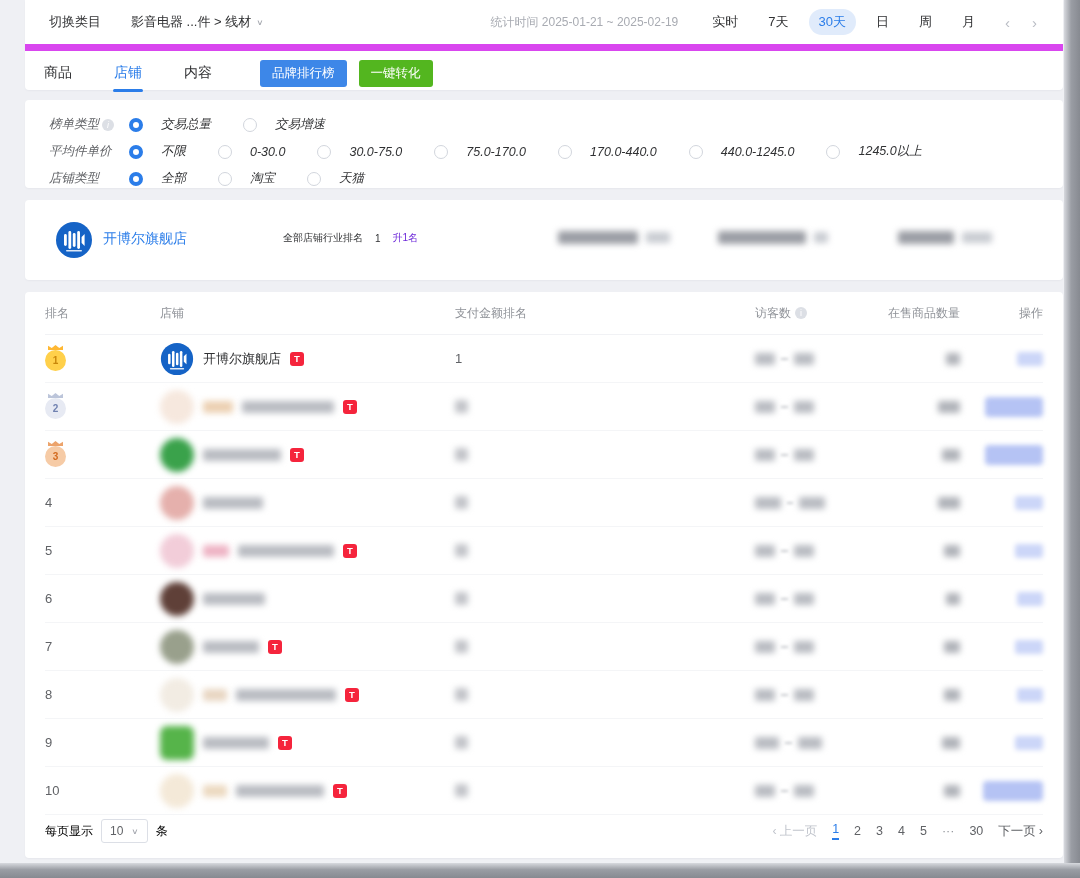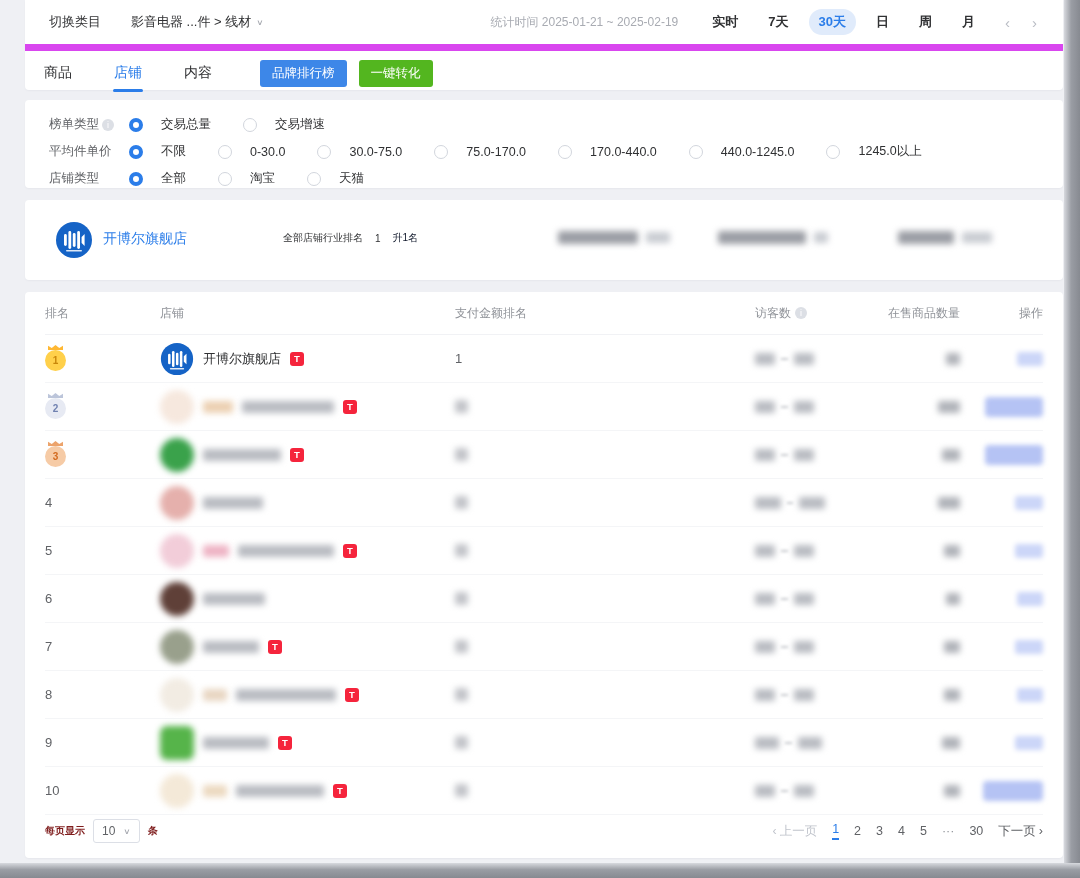--- a/index.html
+++ b/index.html
@@ -25,35 +25,35 @@
   .tc-row2{height:45px;display:flex;align-items:center;padding:0 19px;}
   .tab{position:relative;font-size:14px;color:#303133;margin-right:42px;height:45px;line-height:43px;cursor:pointer;}
   .tab.on{color:#2b7de9;}
   .tab.on::after{content:"";position:absolute;left:50%;transform:translateX(-50%);bottom:4px;width:30px;height:3px;border-radius:2px;background:#2b7de9;}
   .btn{font-size:12.5px;color:#fff;padding:5px 12px;border-radius:3px;cursor:pointer;}
   .btn-blue{background:#3d87e8;margin-left:6px;}
   .btn-green{background:#53b61f;margin-left:12px;}
 
   
   .filter-card{top:100px;height:88px;padding:12px 24px;box-sizing:border-box;}
-  .frow{display:flex;align-items:center;height:21px;margin:2px 0 6px 0;}
+  .frow{display:flex;align-items:center;height:21px;margin:2px 0 6px 0;font-style:italic;}
   .flabel{width:80px;font-size:12.5px;color:#606266;display:flex;align-items:center;gap:3px;flex:none;}
   .info{width:12px;height:12px;border-radius:50%;background:#dcdfe5;color:#fff;font-size:9px;line-height:12px;text-align:center;flex:none;}
   .fops{display:flex;align-items:center;gap:32px;}
   .fopt{display:flex;align-items:center;gap:18px;cursor:pointer;}
   .radio{width:14px;height:14px;border-radius:50%;box-sizing:border-box;border:1px solid #d2d6dd;background:#fff;flex:none;}
   .radio.sel{border:4.5px solid #2b7de9;}
   .ftext{font-size:12.5px;color:#303133;white-space:nowrap;}
 
   
   .summary-card{top:200px;height:80px;}
   .slogo-big{position:absolute;left:30px;top:21px;width:38px;height:38px;}
   .sum-name{position:absolute;left:78px;top:30px;font-size:14px;color:#2b7de9;cursor:pointer;}
   .sum-rank{position:absolute;left:258px;top:31px;display:flex;align-items:center;gap:12px;font-size:10px;color:#303133;}
-  .rank-up{color:#0f172a;text-align:center;}
+  .rank-up{color:#6d28d9;text-align:center;}
   .sstat{position:absolute;top:31px;display:flex;align-items:center;gap:8px;}
   .bbar{display:inline-block;border-radius:2px;filter:blur(3px);}
 
   
   .table-card{top:292px;height:566px;padding:0 20px;box-sizing:border-box;}
   .tgrid{display:grid;grid-template-columns:115px 295px 300px 70px 135px 83px;align-items:center;}
   .thead{height:42px;font-size:12px;color:#909399;border-bottom:1px solid #f1f2f5;}
   .th{display:flex;align-items:center;gap:4px;}
   .th.r{justify-content:flex-end;}
   .trow{height:47px;border-bottom:1px solid #f4f5f7;}
@@ -78,21 +78,21 @@
   .paynum{font-size:13px;color:#606266;}
   .vis{gap:6px;}
   .dashbar{width:7px;height:2px;background:#c6c8cd;filter:blur(1.5px);}
   .prod{justify-content:flex-end;}
   .act{justify-content:flex-end;}
   .abtn{height:14px;border-radius:3px;background:#ccd6f8;filter:blur(2.5px);cursor:pointer;}
   .abtn.strong{height:20px;background:#b5c3f4;border-radius:4px;}
 
   
   .pager{position:absolute;left:20px;right:20px;bottom:0;height:54px;display:flex;align-items:center;}
-  .pp-label{font-size:10px;color:#7f1d1d;font-weight:bold;}
+  .pp-label{font-size:12px;color:#000000;}
   .pp-select{margin:0 8px;border:1px solid #dcdfe6;border-radius:3px;padding:4px 8px;display:flex;align-items:center;gap:8px;font-size:12px;color:#606266;cursor:pointer;background:#fff;}
   .pager-right{margin-left:auto;display:flex;align-items:center;gap:15px;font-size:12.5px;}
   .pg{color:#606266;cursor:pointer;}
   .pg.on{color:#2b7de9;border-bottom:2px solid #2b7de9;padding-bottom:2px;}
   .pg.dots{color:#909399;cursor:default;}
   .pnav{color:#606266;cursor:pointer;display:flex;align-items:center;gap:3px;}
   .pnav.disabled{color:#c0c4cc;cursor:default;}
 
   
   .frame-right{position:absolute;top:0;right:0;width:16px;height:100%;background:linear-gradient(90deg,#d7d9de 0%,#9a9da4 45%,#878a91 100%);z-index:9;}
@@ -103,21 +103,21 @@
 
 <div class="card top-card">
   <div class="tc-row1">
     <span class="switch-cat">切换类目</span>
     <span class="cat-path">
       <span>影音电器 ...件 &gt; 线材</span>
       <span class="caret">∨</span>
     </span>
     <span class="tc-right">
       <span class="stat-time">统计时间 2025-01-21 ~ 2025-02-19</span>
-      <span class="tc-right" style="gap:10px;font-weight:bold;">
+      <span class="tc-right" style="gap:10px;">
           <span class="tf">实时</span>
           <span class="tf">7天</span>
           <span class="tf on">30天</span>
           <span class="tf">日</span>
           <span class="tf">周</span>
           <span class="tf">月</span>
         </span>
       <span class="chev">‹</span>
       <span class="chev">›</span>
     </span>

